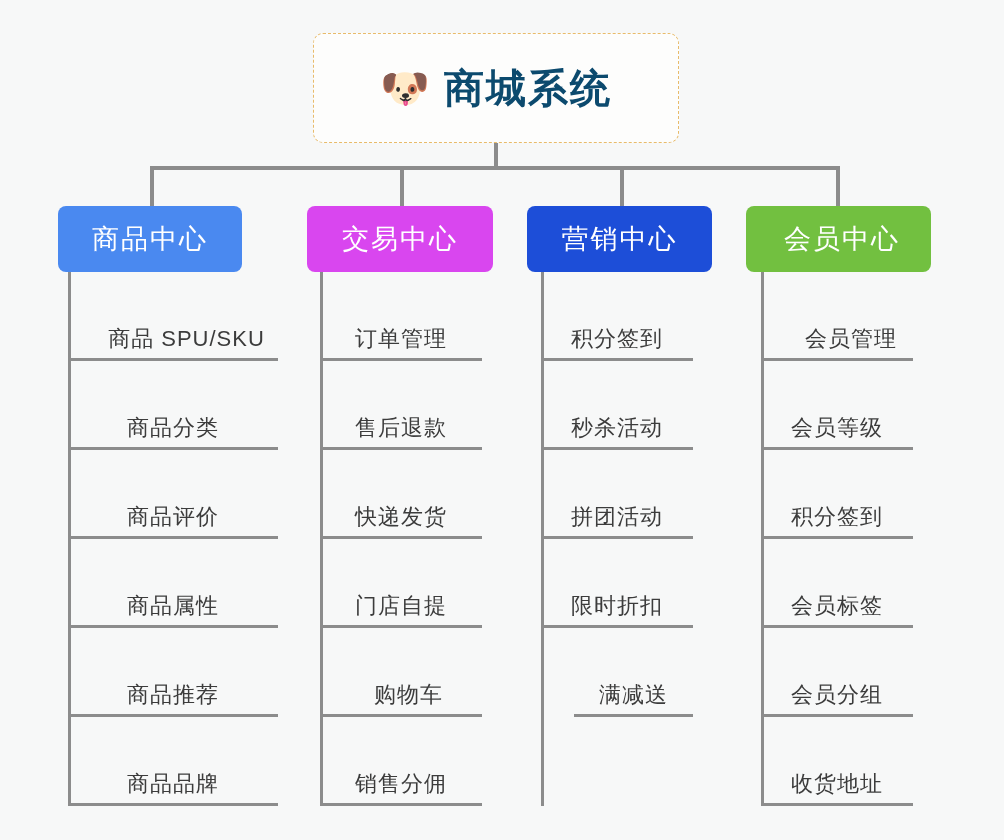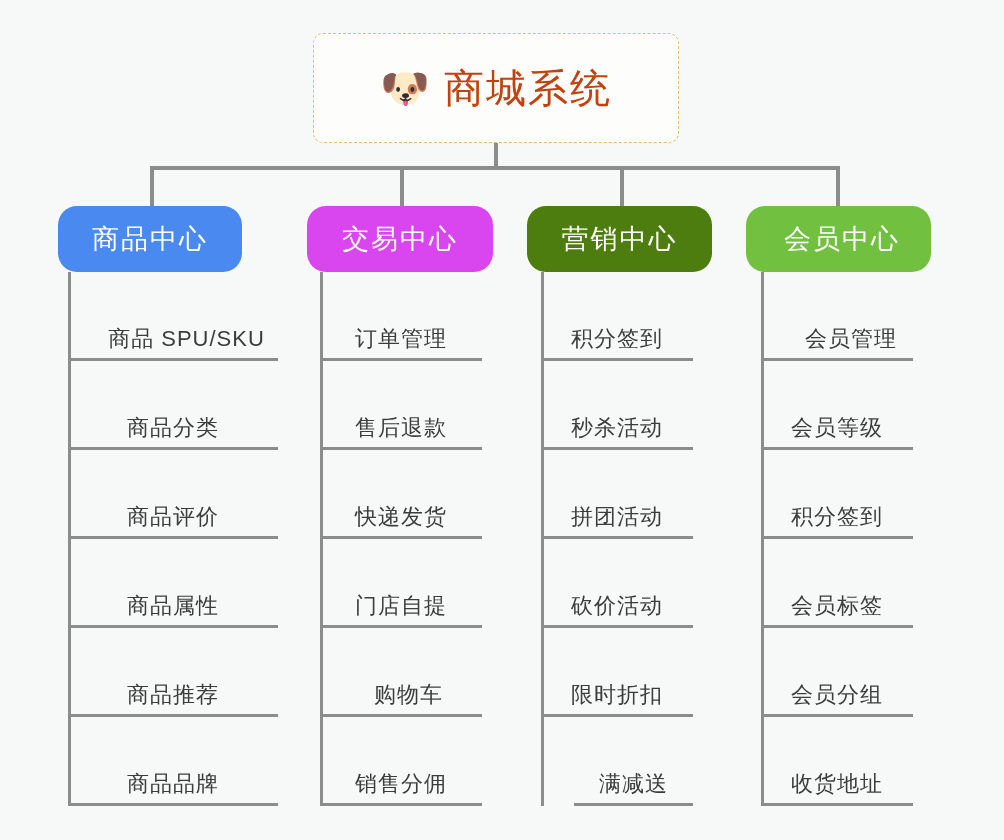--- a/index.html
+++ b/index.html
@@ -71,21 +71,21 @@
     width: 4px;
     height: 42px;
   }
 
   
   .cat-header {
     position: absolute;
     top: 206px;
     height: 66px;
     box-sizing: border-box;
-    border-radius: 19px;
+    border-radius: 8px;
     display: flex;
     align-items: center;
     justify-content: center;
   }
   .cat-header span {
     color: #ffffff;
     font-size: 27px;
     letter-spacing: 2px;
     white-space: nowrap;
   }
@@ -119,37 +119,37 @@
     letter-spacing: 1px;
   }
 </style>
 </head>
 <body style="background: rgb(247, 248, 248);">
 
 <div id="canvas">
 
   <div class="root-node" style="border-color: rgb(232, 187, 106);">
     <span class="root-emoji">🐶</span>
-    <span class="root-title" style="color: #c2410c;">商城系统</span>
+    <span class="root-title" style="color: #0c4a6e; font-weight: bold;">商城系统</span>
   </div>
 
   <div class="conn stem-root" style="background: rgb(140, 140, 140);"></div>
   <div class="conn bus-bar" style="background: rgb(140, 140, 140);"></div>
   <div class="conn drop" style="left: 150px; background: rgb(140, 140, 140);"></div>
   <div class="conn drop" style="left: 400px; background: rgb(140, 140, 140);"></div>
   <div class="conn drop" style="left: 620px; background: rgb(140, 140, 140);"></div>
   <div class="conn drop" style="left: 836px; background: rgb(140, 140, 140);"></div>
 
   <div class="cat-header" style="left: 58px; width: 184px; background: rgb(74, 137, 240);">
     <span>商品中心</span>
   </div>
   <div class="cat-header" style="left: 307px; width: 186px; background: #d946ef;">
     <span>交易中心</span>
   </div>
-  <div class="cat-header" style="left: 527px; width: 185px; background: #4d7c0f;">
+  <div class="cat-header" style="left: 527px; width: 185px; background: #1d4ed8;">
     <span>营销中心</span>
   </div>
   <div class="cat-header" style="left: 746px; width: 185px; background: rgb(114, 192, 64); padding-left: 7px;">
     <span>会员中心</span>
   </div>
 
   <div class="leaf-col" style="left:68px;width:210px;">
     <div class="trunk" style="height: 534px; background: rgb(140, 140, 140);"></div>
     <div class="leaf-item" style="border-bottom-color: rgb(140, 140, 140); padding-left: 27px;">
         <span>商品 SPU/SKU</span>
@@ -198,23 +198,20 @@
     <div class="leaf-item" style="border-bottom-color: rgb(140, 140, 140);">
         <span>积分签到</span>
       </div>
     <div class="leaf-item" style="border-bottom-color: rgb(140, 140, 140);">
         <span>秒杀活动</span>
       </div>
     <div class="leaf-item" style="border-bottom-color: rgb(140, 140, 140);">
         <span>拼团活动</span>
       </div>
     <div class="leaf-item" style="border-bottom-color: rgb(140, 140, 140);">
-        <span>砍价活动</span>
-      </div>
-    <div class="leaf-item" style="border-bottom-color: rgb(140, 140, 140);">
         <span>限时折扣</span>
       </div>
     <div class="leaf-item" style="border-bottom-color: rgb(140, 140, 140); margin-left: 33px;">
         <span>满减送</span>
       </div>
   </div>
 
   <div class="leaf-col" style="left:761px;width:152px;">
     <div class="trunk" style="height: 534px; background: rgb(140, 140, 140);"></div>
     <div class="leaf-item" style="border-bottom-color: rgb(140, 140, 140); padding-left: 28px;">

